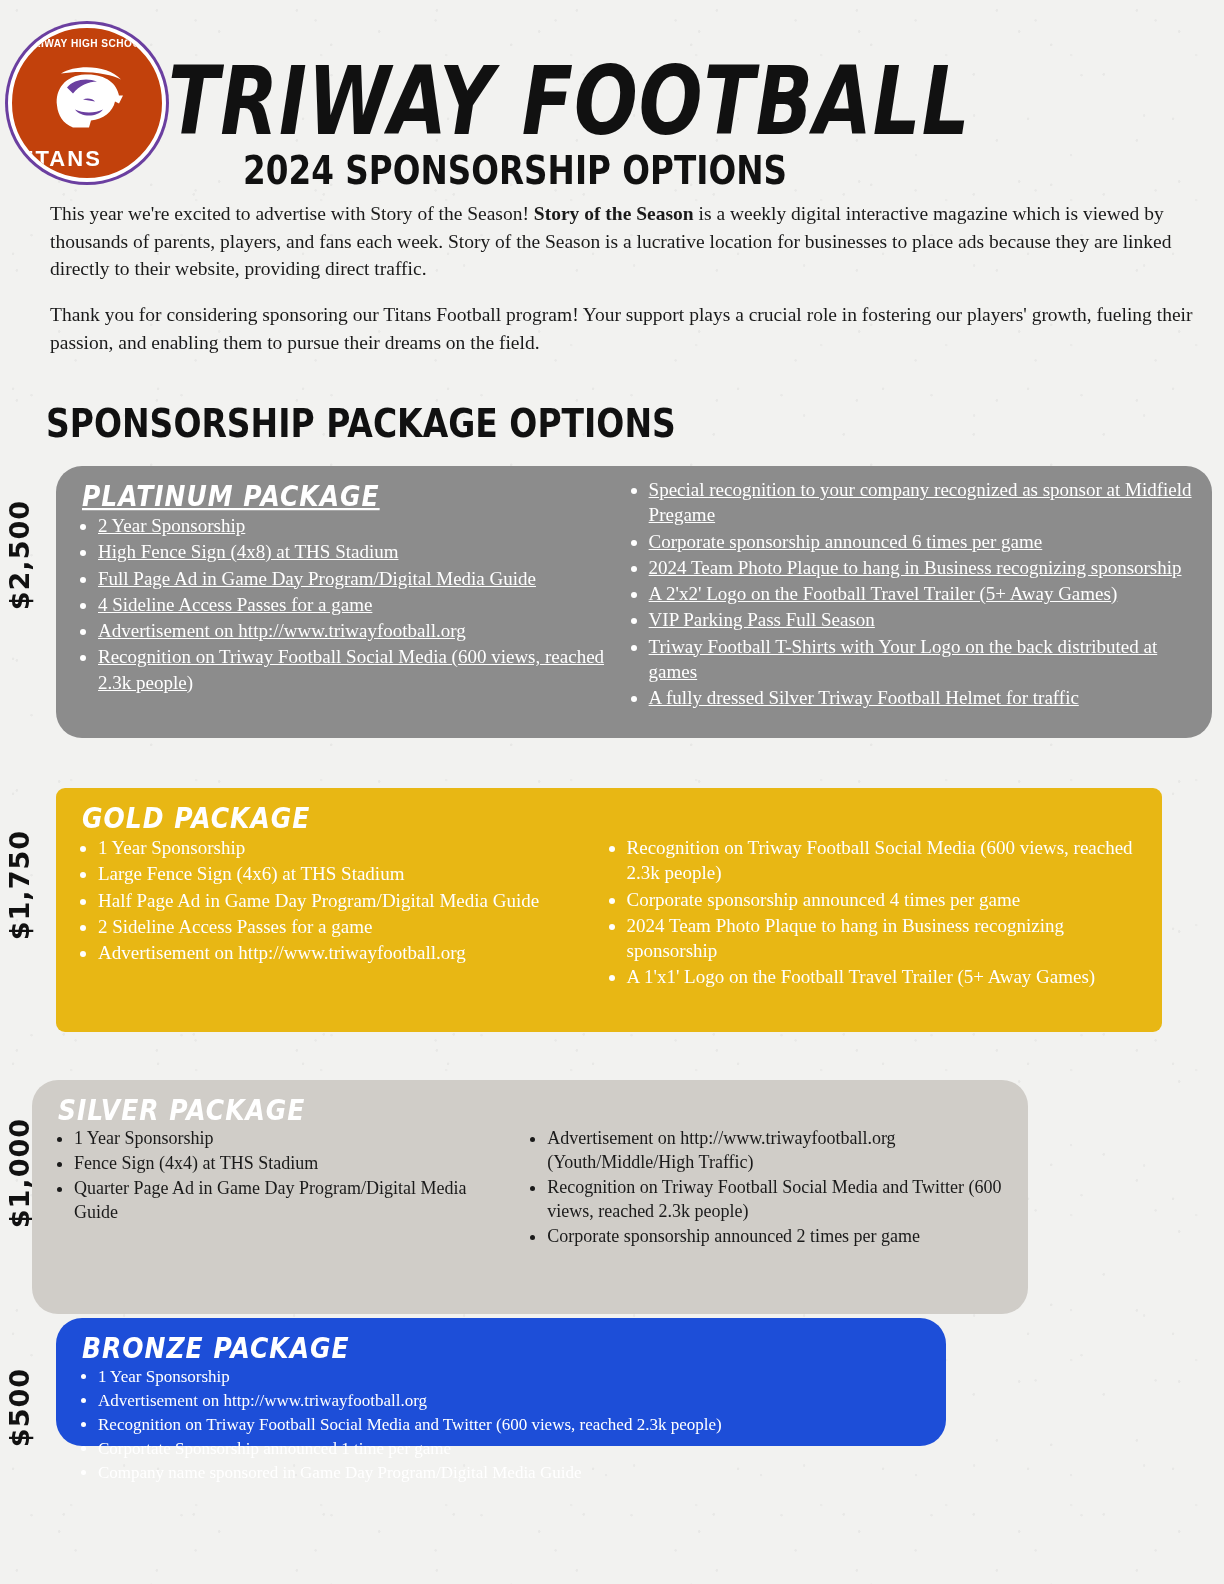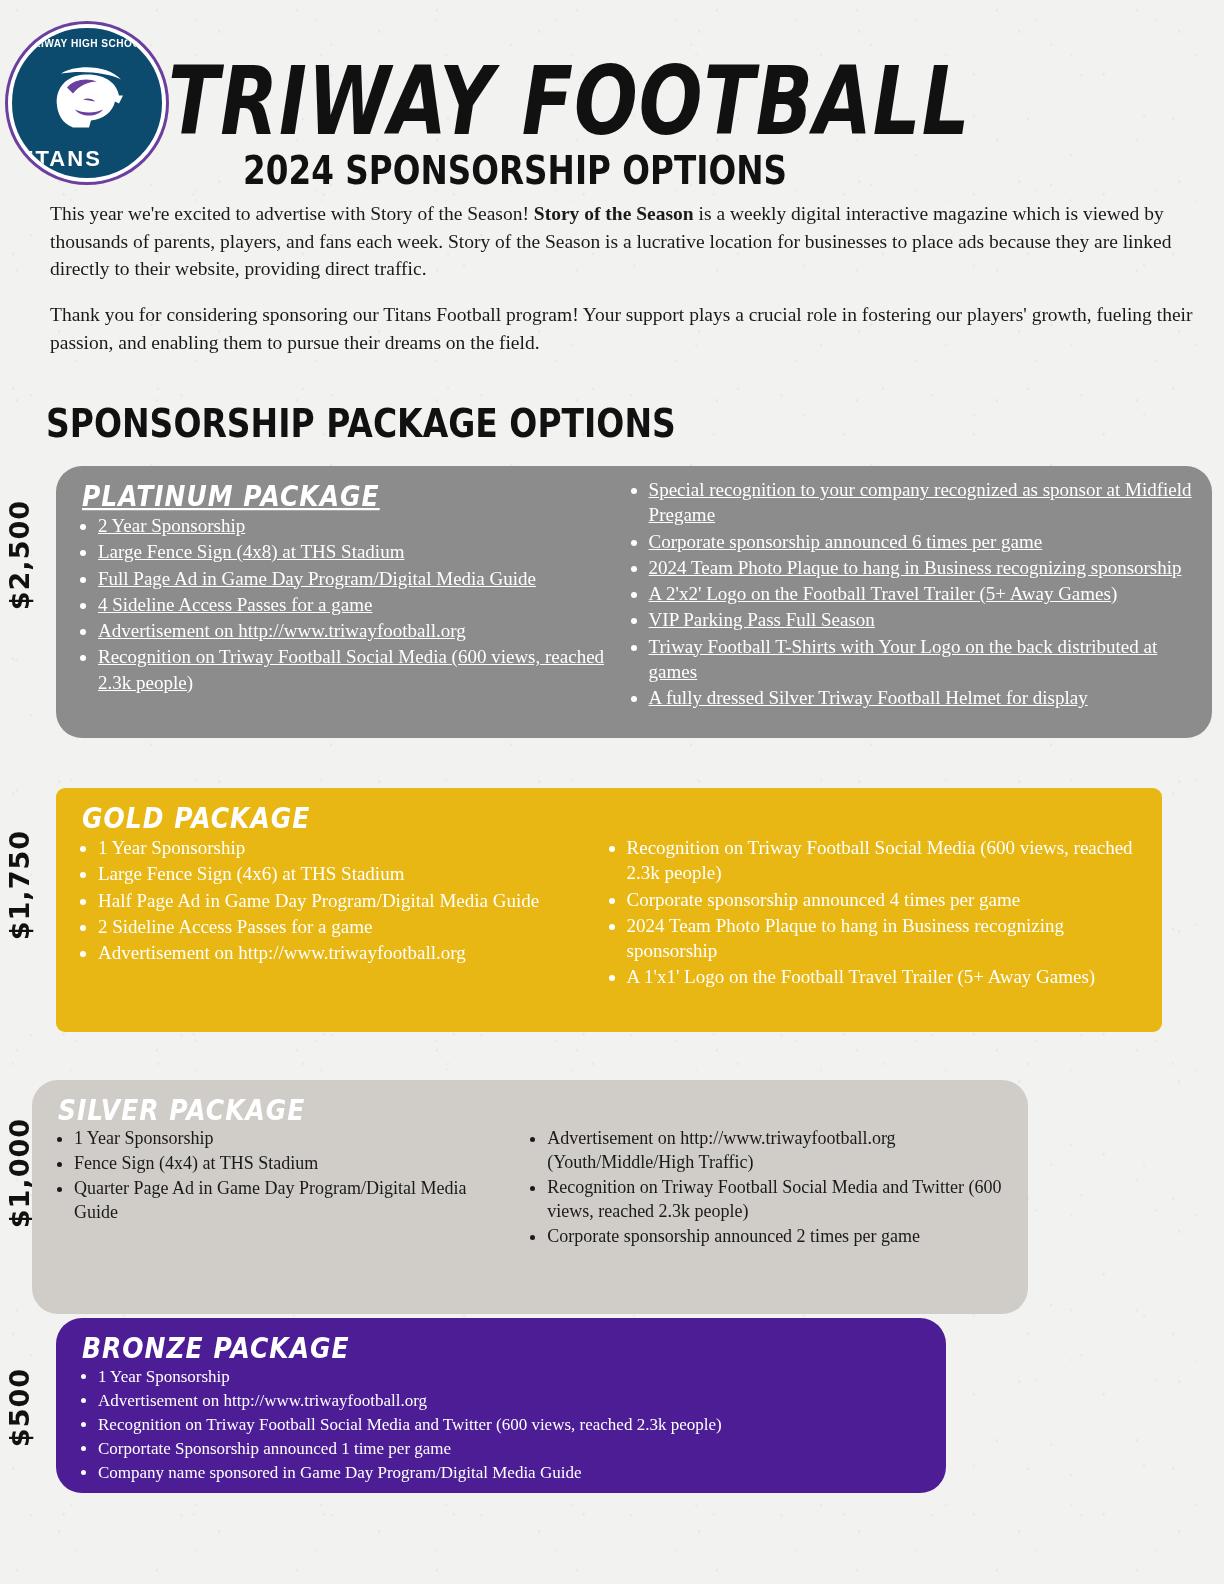--- a/index.html
+++ b/index.html
@@ -47,21 +47,21 @@
     width: 1224px;
     height: 170px;
   }
   .logo {
     position: absolute;
     left: 8px;
     top: 6px;
     width: 150px;
     height: 150px;
     border-radius: 50%;
-    background: #0c4a6e;
+    background: #c2410c;
     border: 4px solid #ffffff;
     box-shadow: 0 0 0 3px #6b3fa0;
     overflow: hidden;
   }
   .logo .ring-text {
     position: absolute;
     inset: 0;
     color: #fff;
     font-family: "Liberation Sans", sans-serif;
     font-weight: bold;
@@ -231,22 +231,22 @@
   #silver-card .card-title { color: #ffffff; }
   #silver-card .col-a { width: 470px; }
   #silver-card .col-b { width: 500px; }
   #silver-card ul.feat { font-size: 18px; }
 
   
   #bronze-card {
     left: 56px;
     top: 1318px;
     width: 890px;
-    height: 175px;
-    background: #4c1d95;
+    height: 128px;
+    background: #1d4ed8;
     color: #ffffff;
   }
   #bronze-card .card-title { color: #ffffff; }
   #bronze-card ul.feat { font-size: 17px; line-height: 1.36; }
 </style>
 </head>
 <body>
 
 <div class="paper-texture"></div>
 
@@ -282,34 +282,34 @@
   <div class="price" style="top:500px;">$2,500</div>
   <div class="price" style="top:830px;">$1,750</div>
   <div class="price" style="top:1118px;">$1,000</div>
   <div class="price" style="top:1368px;">$500</div>
 
   <div class="card" id="platinum-card">
     <div class="card-title">PLATINUM PACKAGE</div>
     <div class="cols">
       <ul class="feat col-a">
           <li>2 Year Sponsorship</li>
-          <li>Large Fence Sign (4x8) at THS Stadium</li>
+          <li>High Fence Sign (4x8) at THS Stadium</li>
           <li>Full Page Ad in Game Day Program/Digital Media Guide</li>
           <li>4 Sideline Access Passes for a game</li>
           <li>Advertisement on http://www.triwayfootball.org</li>
           <li>Recognition on Triway Football Social Media (600 views, reached 2.3k people)</li>
         </ul>
       <ul class="feat col-b">
           <li>Special recognition to your company recognized as sponsor at Midfield Pregame</li>
           <li>Corporate sponsorship announced 6 times per game</li>
           <li>2024 Team Photo Plaque to hang in Business recognizing sponsorship</li>
           <li>A 2'x2' Logo on the Football Travel Trailer (5+ Away Games)</li>
           <li>VIP Parking Pass Full Season</li>
           <li>Triway Football T-Shirts with Your Logo on the back distributed at games</li>
-          <li>A fully dressed Silver Triway Football Helmet for display</li>
+          <li>A fully dressed Silver Triway Football Helmet for traffic</li>
         </ul>
     </div>
   </div>
 
   <div class="card" id="gold-card">
     <div class="card-title">GOLD PACKAGE</div>
     <div class="cols">
       <ul class="feat col-a">
           <li>1 Year Sponsorship</li>
           <li>Large Fence Sign (4x6) at THS Stadium</li>

